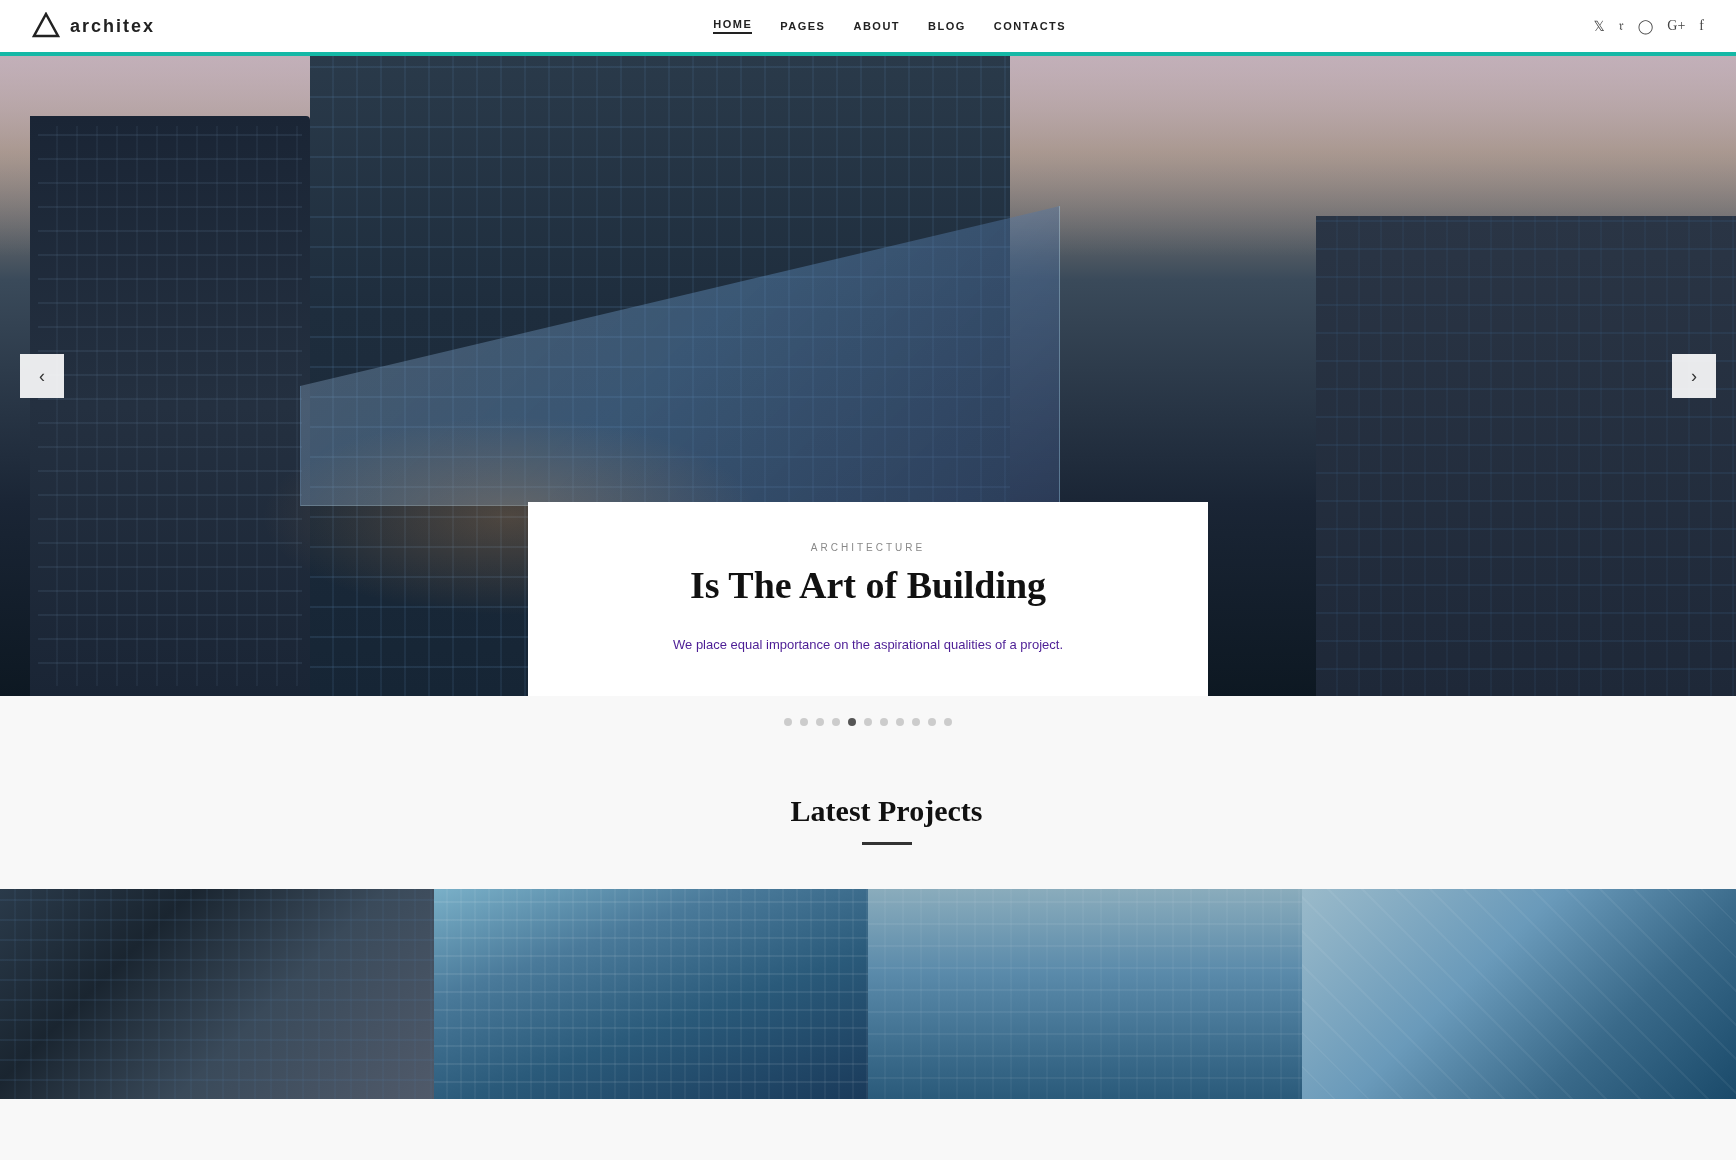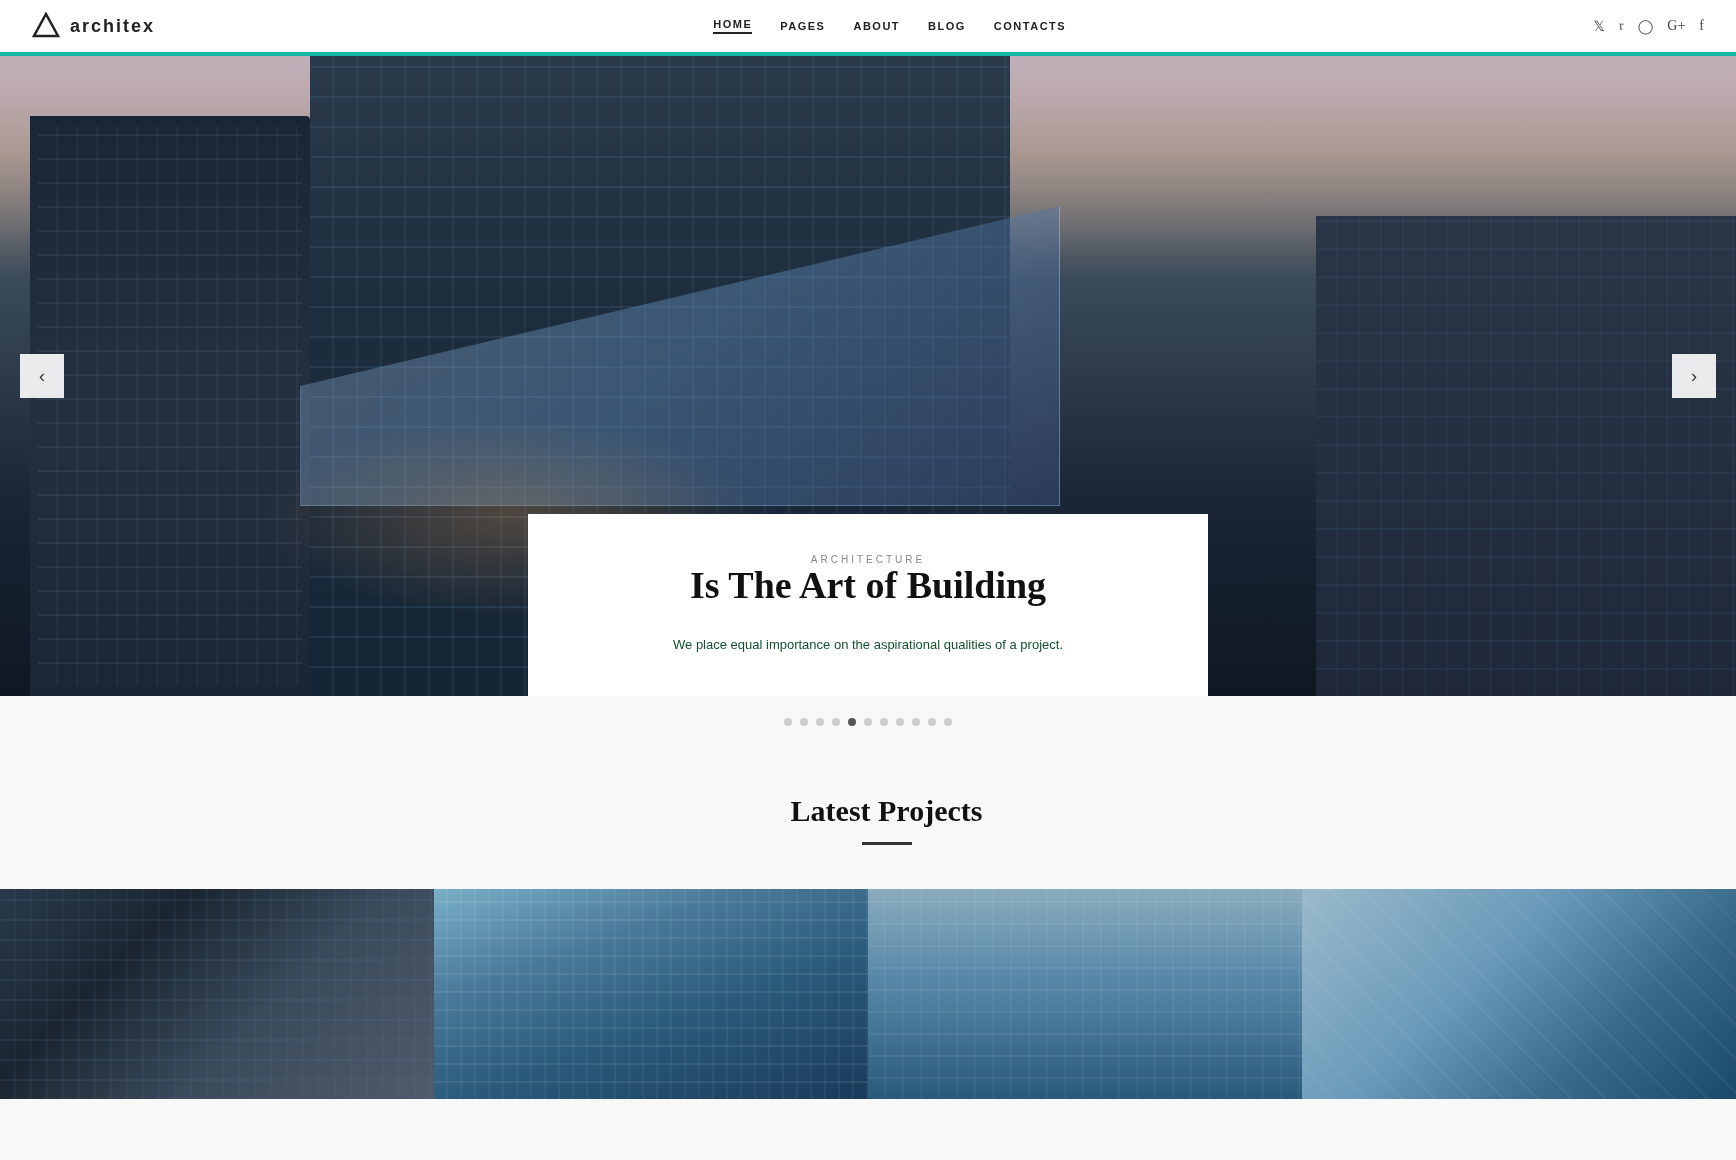--- a/index.html
+++ b/index.html
@@ -234,33 +234,34 @@
       text-align: center;
       min-width: 680px;
       max-width: 720px;
     }
     .slide-category {
       font-family: Arial, sans-serif;
       font-size: 10px;
       letter-spacing: 3px;
       color: #888;
       text-transform: uppercase;
+      margin-bottom: 12px;
     }
     .slide-title {
       font-family: 'Georgia', serif;
       font-size: 38px;
       font-weight: 700;
       color: #111;
       margin-bottom: 28px;
       line-height: 1.1;
     }
     .slide-description {
       font-family: Arial, sans-serif;
       font-size: 13px;
-      color: #14532d;
+      color: #4c1d95;
       line-height: 1.6;
     }
 
     
     .slider-dots {
       display: flex;
       justify-content: center;
       gap: 8px;
       padding: 22px 0 28px 0;
       background: #f8f8f8;

